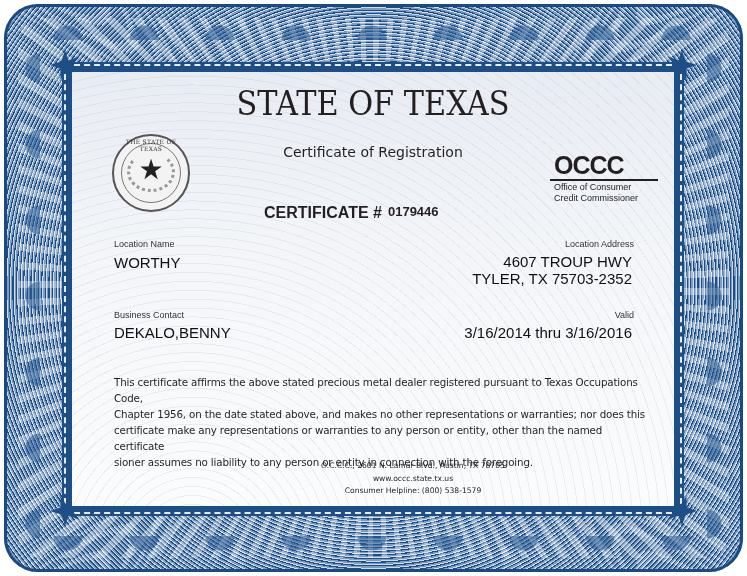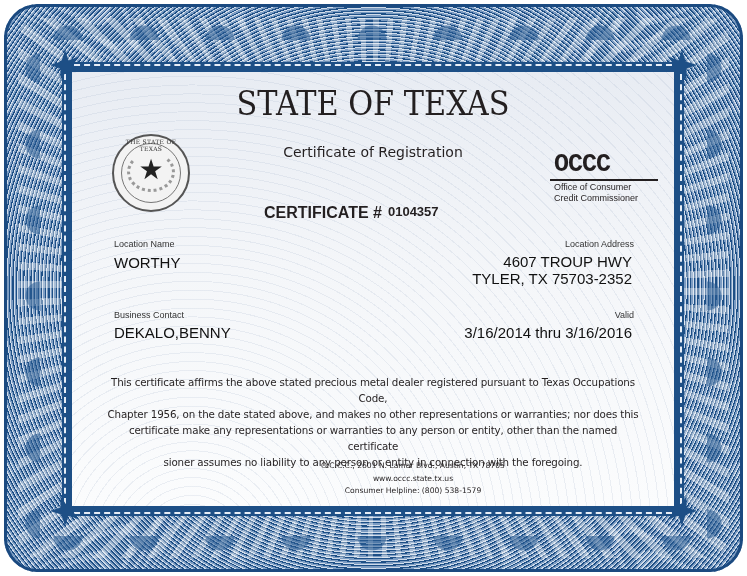--- a/index.html
+++ b/index.html
@@ -105,21 +105,21 @@
     }
     .seal-wreath {
       position: absolute; left: 13px; top: 16px; width: 48px; height: 40px;
       border-radius: 50%; border: 3px dotted #999; border-top-color: transparent; box-sizing: border-box;
     }
 
     .occc {
       position: absolute; left: 478px; top: 80px; width: 108px;
     }
     .occc-mark {
-      font-family: Liberation Mono, monospace; font-weight: bold; font-size: 25px;
+      font-family: Liberation Sans, sans-serif; font-weight: bold; font-size: 25px;
       color: #231f20; letter-spacing: -1px; padding-left: 4px; line-height: 26px;
     }
     .occc-rule { height: 2px; background: #231f20; margin: 1px 0 1px 0; }
     .occc-line {
       font-family: "Liberation Sans", sans-serif; font-size: 9px; color: #231f20; line-height: 11px; padding-left: 4px;
     }
 
     .cert-num {
       position: absolute; left: 192px; top: 132px;
       font-family: "Liberation Sans", sans-serif; color: #231f20;
@@ -130,21 +130,21 @@
     .field-label {
       position: absolute; font-family: "Liberation Sans", sans-serif; font-size: 9px; color: #333;
     }
     .field-value {
       position: absolute; font-family: "Liberation Sans", sans-serif; font-size: 15px; color: #111;
     }
     .left { text-align: left; }
     .right { text-align: right; }
 
     .body-text {
-      position: absolute; left: 32px; top: 302px; width: 538px; text-align: center;
+      position: absolute; left: 42px; top: 302px; width: 538px; text-align: left;
       font-family: "DejaVu Sans", sans-serif; font-size: 10.3px; line-height: 16px; color: #231f20;
       letter-spacing: -0.15px;
     }
     .footer {
       position: absolute; left: 0; width: 602px; text-align: center;
       font-family: "DejaVu Sans", sans-serif; font-size: 7.6px; color: #231f20; margin-left: 40px;
     }
     .footer.f1 { top: 389px; }
     .footer.f2 { top: 402px; }
     .footer.f3 { top: 414px; }
@@ -181,21 +181,21 @@
     </div>
 
     <div class="occc">
       <div class="occc-mark">OCCC</div>
       <div class="occc-rule"></div>
       <div class="occc-line">Office of Consumer</div>
       <div class="occc-line">Credit Commissioner</div>
     </div>
 
     <div class="cert-num">
-      <span class="lbl">CERTIFICATE #</span><span class="val">0104357</span>
+      <span class="lbl">CERTIFICATE #</span><span class="val">0179446</span>
     </div>
 
     <div class="field-label left" style="left:42px; top:167px;">Location Name</div>
     <div class="field-value left" style="left:42px; top:182px;">WORTHY</div>
 
     <div class="field-label right" style="right:40px; top:167px;">Location Address</div>
     <div class="field-value right" style="right:42px; top:181px;">4607 TROUP HWY</div>
     <div class="field-value right" style="right:42px; top:198px;">TYLER, TX 75703-2352</div>
 
     <div class="field-label left" style="left:42px; top:238px;">Business Contact</div>

